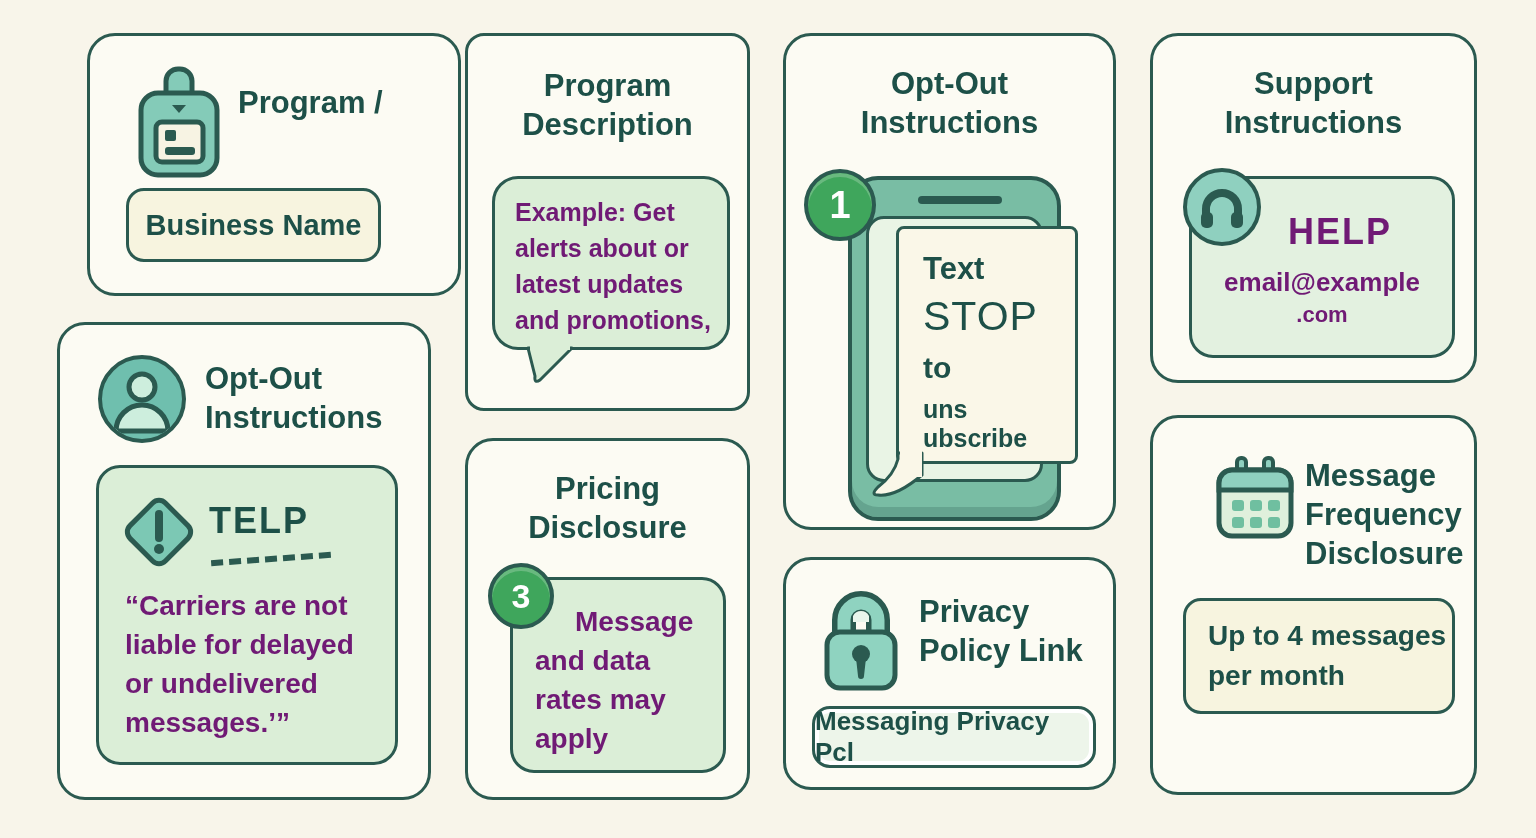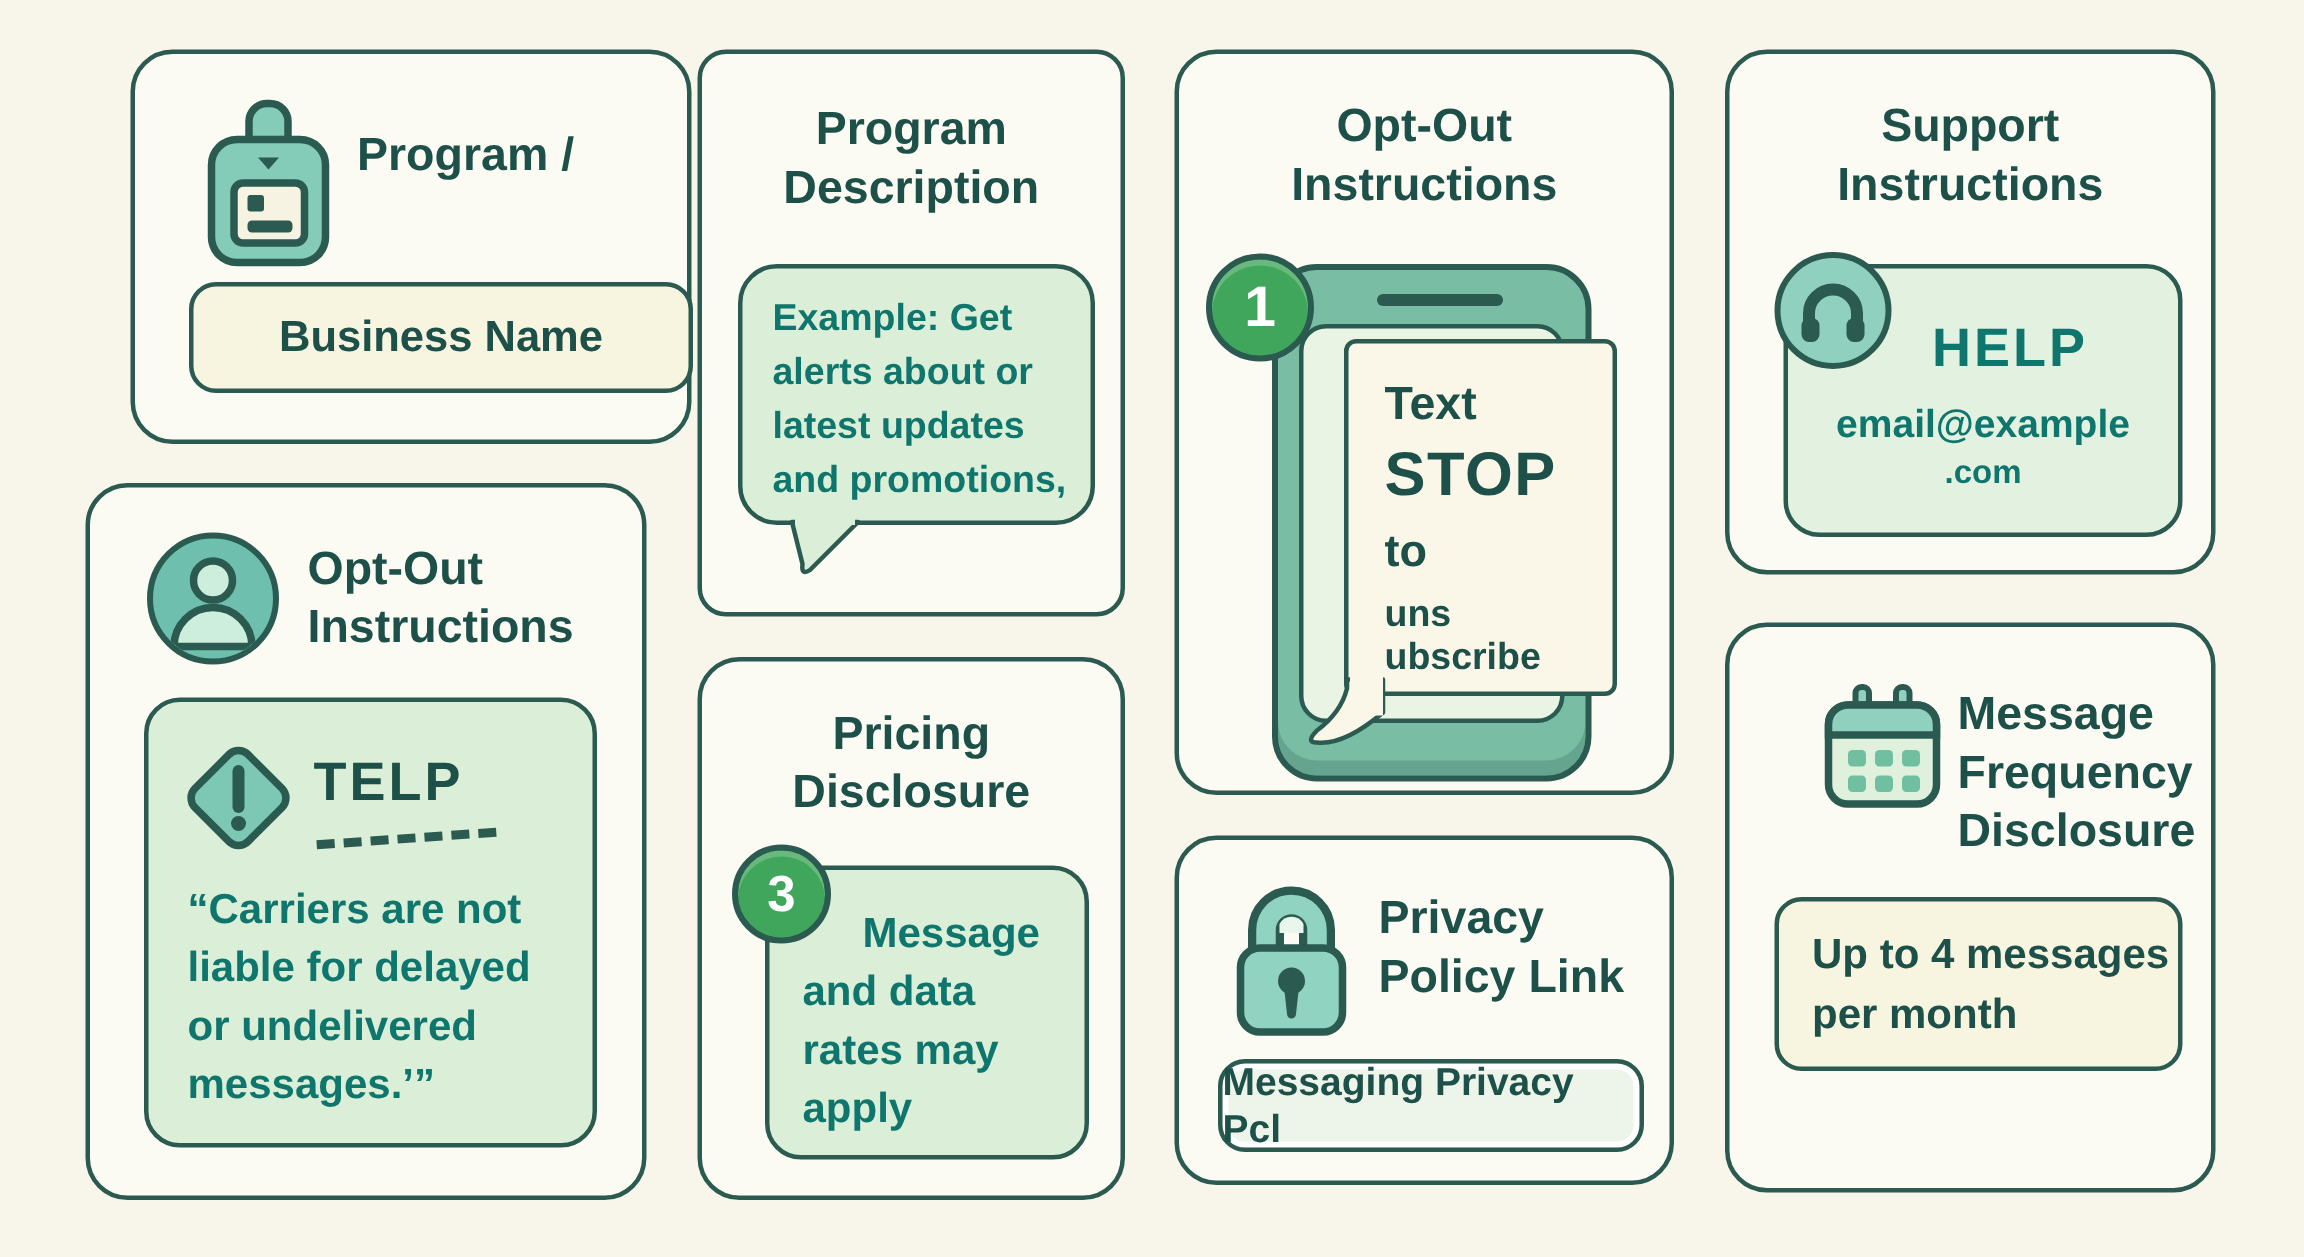--- a/index.html
+++ b/index.html
@@ -26,21 +26,21 @@
     position:absolute;background:#dbeed7;border:3px solid #2b5a50;
     border-radius:24px;box-sizing:border-box;
   }
   .badge{
     position:absolute;background:#3fa65c;border:4px solid #2b5a50;
     border-radius:50%;color:#ffffff;font-weight:700;
     display:flex;align-items:center;justify-content:center;
     box-shadow:inset 0 4px 0 rgba(255,255,255,.22);
     z-index:5;
   }
-  .bodytext{font-weight:600;color:#0f766e;}
+  .bodytext{font-weight:600;color:#701a75;}
   .abs{position:absolute;}
   svg{display:block;}
   .tail{position:absolute;z-index:2;}
 </style>
 </head>
 <body>
 
 <div id="canvas">
 
   <div class="card" style="left:57px;top:33px;width:374px;height:263px;margin-left:30px;">
@@ -50,21 +50,21 @@
         <rect x="13" y="27" width="76" height="82" rx="17" fill="#84cbb8" stroke="#2b5a50" stroke-width="5"></rect>
         <path d="M44 39 l7 8 7-8 z" fill="#2b5a50"></path>
         <rect x="28" y="56" width="47" height="40" rx="6" fill="#f7f3e3" stroke="#2b5a50" stroke-width="5"></rect>
         <rect x="37" y="64" width="11" height="11" rx="2" fill="#2b5a50"></rect>
         <rect x="37" y="81" width="30" height="8" rx="3" fill="#2b5a50"></rect>
       </svg>
     </div>
     <div class="abs title" style="left:148px;top:47px;">
       <div>Program /</div>
     </div>
-    <div class="pill" style="left:36px;top:152px;width:336px;height:74px;font-size:29px;">Business Name</div>
+    <div class="pill" style="left:36px;top:152px;width:255px;height:74px;font-size:29px;">Business Name</div>
   </div>
 
   <div class="card" style="left:57px;top:322px;width:374px;height:478px;">
     <div class="abs" style="left:38px;top:30px;width:88px;height:88px;border-radius:50%;background:#6fbfae;border:4px solid #2b5a50;box-sizing:border-box;overflow:hidden;">
       <svg width="80" height="80" viewBox="0 0 80 80">
         <circle cx="40" cy="28" r="13" fill="#cdeedd" stroke="#2b5a50" stroke-width="5"></circle>
         <path d="M14 72 a26 26 0 0 1 52 0 z" fill="#cdeedd" stroke="#2b5a50" stroke-width="5" stroke-linejoin="round"></path>
       </svg>
     </div>
     <div class="abs title" style="left:145px;top:34px;">
@@ -132,21 +132,21 @@
     </div>
 
     <div class="abs" style="left:62px;top:140px;width:213px;height:345px;background:#79bda4;border:4px solid #2b5a50;border-radius:30px;box-sizing:border-box;box-shadow:inset 0 -10px 0 rgba(43,90,80,.25);">
       <div class="abs" style="left:66px;top:16px;width:84px;height:8px;background:#2b5a50;border-radius:4px;"></div>
       <div class="abs" style="left:14px;top:36px;width:177px;height:266px;background:#e9f4e5;border:3px solid #2b5a50;border-radius:18px;box-sizing:border-box;"></div>
     </div>
     <div class="badge" style="left:18px;top:133px;width:64px;height:64px;font-size:38px;">1</div>
 
     <div class="abs" style="left:110px;top:190px;width:182px;height:238px;background:#faf7e8;border:3px solid #2b5a50;border-radius:8px;box-sizing:border-box;z-index:3;">
       <div class="abs" style="left:24px;top:22px;font-weight:700;font-size:31px;">Text</div>
-      <div class="abs" style="left:24px;top:64px;font-weight:700;font-size:41px;letter-spacing:1px;">STOP</div>
+      <div class="abs" style="left:24px;top:64px;font-weight:400;font-size:41px;letter-spacing:1px;">STOP</div>
       <div class="abs" style="left:24px;top:122px;font-weight:600;font-size:30px;">to</div>
       <div class="abs" style="left:24px;top:166px;font-weight:600;font-size:25px;">uns ubscribe</div>
     </div>
     <svg class="tail" style="left:80px;top:415px;z-index:4;" width="60" height="48" viewBox="0 0 60 48">
       <path d="M32 2 L56 2 L56 24 Q30 46 12 44 Q4 44 12 36 Q28 24 32 8 Z" fill="#faf7e8" stroke="#2b5a50" stroke-width="3" stroke-linejoin="round"></path>
       <rect x="34" y="0" width="22" height="26" fill="#faf7e8"></rect>
     </svg>
   </div>
 
   <div class="card" style="left:783px;top:557px;width:333px;height:233px;">

